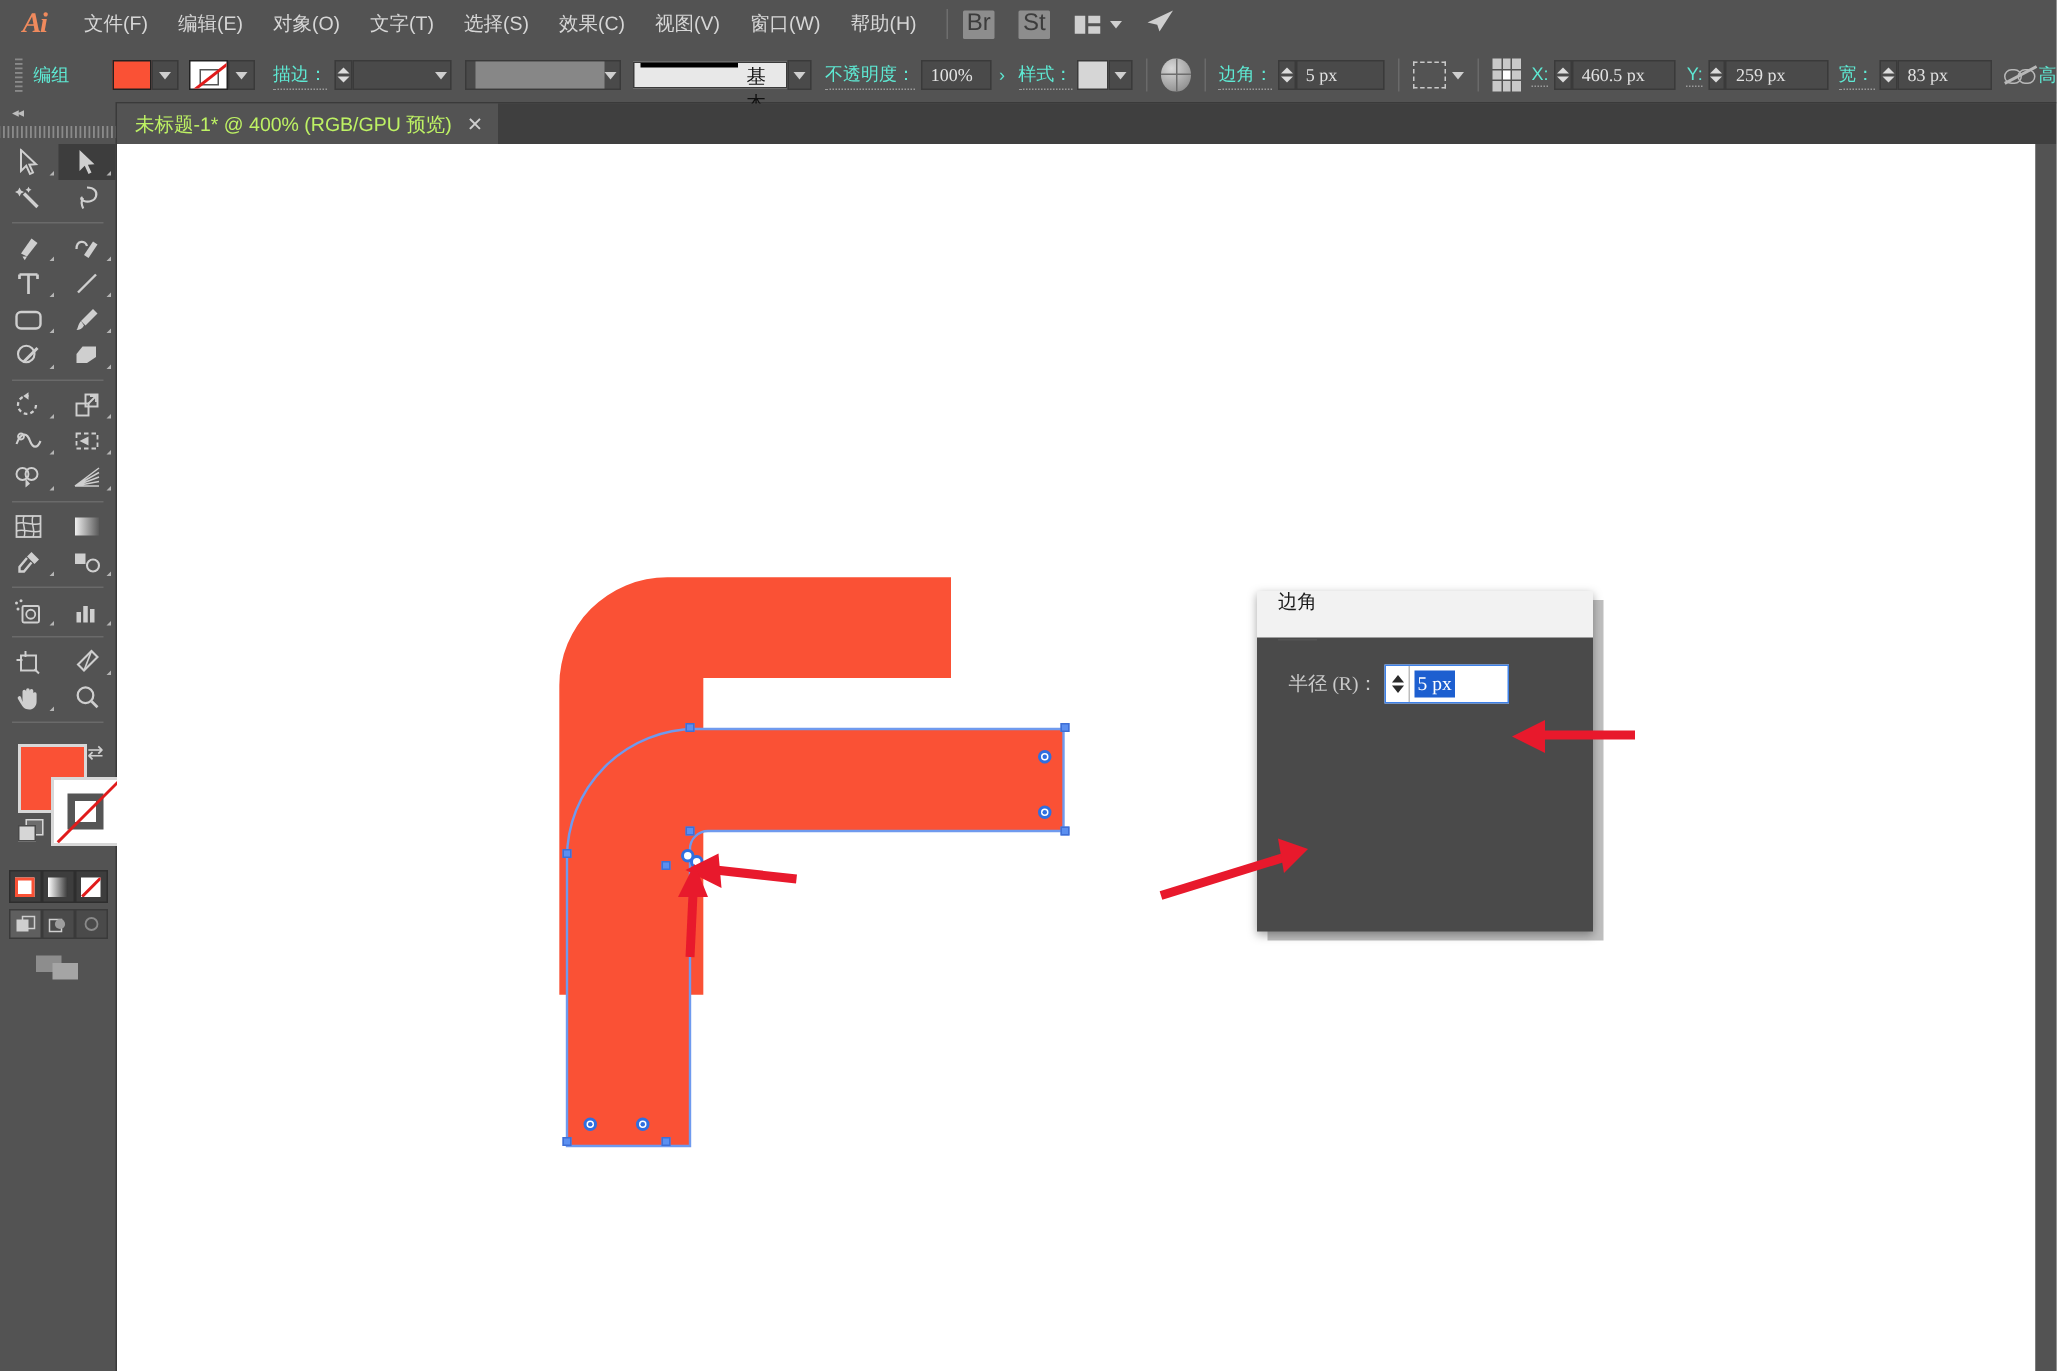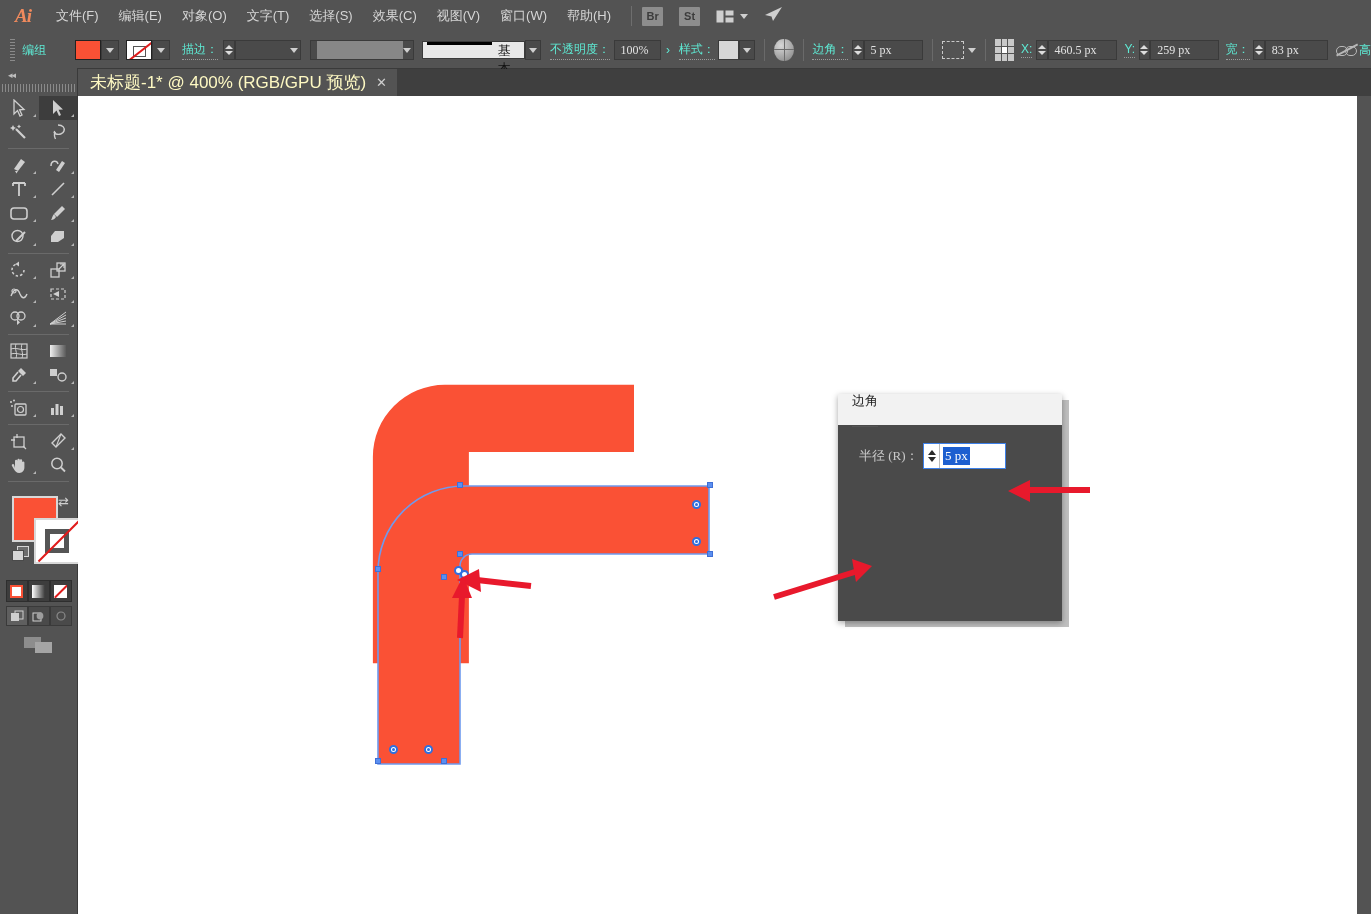--- a/index.html
+++ b/index.html
@@ -23,22 +23,22 @@
     font-family:"Liberation Serif","DejaVu Serif",serif;
     letter-spacing:-1px;
   }
   .menu-item{
     padding:0 10px;height:32px;line-height:32px;
     color:#d6d6d6;font-size:13px;white-space:nowrap;cursor:default;
   }
   .mb-sep{width:1px;height:20px;background:#6e6e6e;margin:0 10px;}
   .sq-btn{
     width:21px;height:19px;background:#8d8d8d;color:#3c3c3c;
-    font-size:11px;display:flex;align-items:center;justify-content:center;
-    margin-right:16px;border-radius:1px;font-weight:bold;
+    font-size:16px;display:flex;align-items:center;justify-content:center;
+    margin-right:16px;border-radius:1px;
   }
   .arr-icon{display:flex;align-items:center;gap:6px;margin-right:16px;}
   .chev{width:0;height:0;border-left:4px solid transparent;border-right:4px solid transparent;border-top:5px solid #cfcfcf;}
 
   
   .controlbar{
     position:absolute;left:0;top:32px;width:1371px;height:36px;
     background:#535353;border-bottom:1px solid #3a3a3a;
     display:flex;align-items:center;
   }
@@ -123,21 +123,21 @@
 
   
   .tabbar{
     position:absolute;left:78px;top:69px;width:1293px;height:27px;
     background:#3f3f3f;
   }
   .doctab{
     position:absolute;left:0;top:0;height:27px;background:#535353;
     display:flex;align-items:center;padding:0 10px 0 12px;gap:10px;
   }
-  .doctab .tt{color:#fef9c3;font-size:17px;white-space:nowrap;text-align:right;}
+  .doctab .tt{color:#bef264;font-size:13px;white-space:nowrap;text-align:right;}
   .doctab .x{color:#cfcfcf;font-size:13px;line-height:1;}
 
   
   .toolpanel{
     position:absolute;left:0;top:68px;width:78px;height:846px;background:#535353;
     border-right:1px solid #3a3a3a;box-sizing:border-box;
   }
   .tp-head{height:13px;position:relative;}
   .tp-collapse{
     position:absolute;left:8px;top:2px;color:#bdbdbd;font-size:9px;letter-spacing:-1px;

